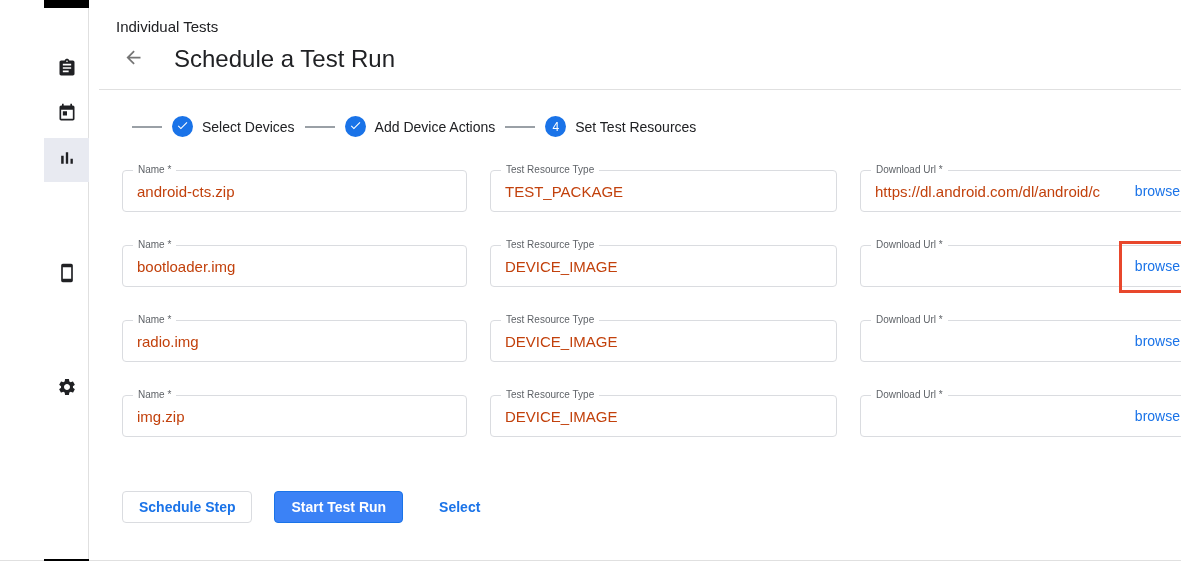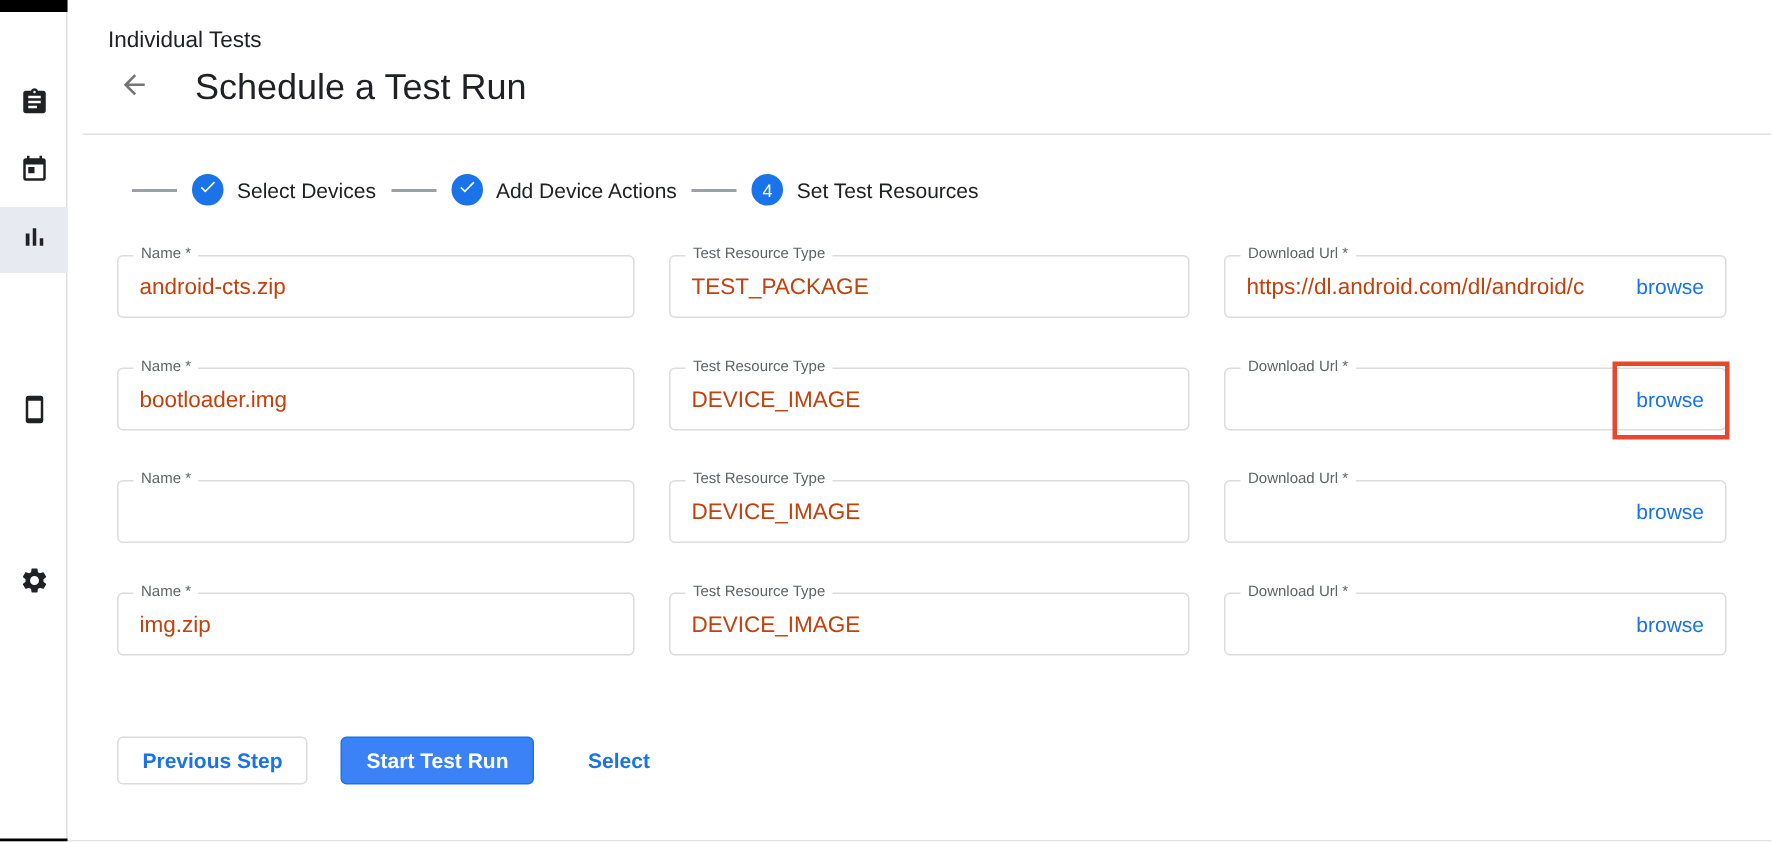--- a/index.html
+++ b/index.html
@@ -3,21 +3,21 @@
 <meta charset="utf-8">
 <style>
   * { box-sizing: border-box; }
   html,body { margin:0; padding:0; }
   body {
     width:1181px; height:561px;
     font-family:"Liberation Sans", sans-serif;
     background:#ffffff; color:#202124;
     position:relative; overflow:hidden;
   }
-  .app { display:flex; width:1181px; height:561px; border-bottom:1px solid #e0e0e0; }
+  .app { display:flex; width:1181px; height:561px; border-bottom:1px solid #e0e0e0;padding-left:44px; }
 
   
   .sidebar {
     width:45px; height:561px; position:relative;
     border-right:1px solid #e0e0e0; background:#fff; flex:0 0 45px;
   }
   .frame-top { position:absolute; top:0; left:0; width:45px; height:8px; background:#000; }
   .frame-bottom { position:absolute; bottom:0; left:0; width:45px; height:2px; background:#000; }
   .nav-item {
     position:absolute; left:0; width:45px; height:44px;
@@ -206,20 +206,21 @@
       </div>
       <div class="field">
         <span class="field-label">Download Url *</span>
         <span class="field-value"></span>
         <span class="browse-link">browse</span>
         <span class="hl-box"></span>
       </div>
 
       <div class="field">
         <span class="field-label">Name *</span>
+        <span class="field-value">radio.img</span>
       </div>
       <div class="field">
         <span class="field-label">Test Resource Type</span>
         <span class="field-value">DEVICE_IMAGE</span>
       </div>
       <div class="field">
         <span class="field-label">Download Url *</span>
         <span class="field-value"></span>
         <span class="browse-link">browse</span>
       </div>
@@ -234,19 +235,19 @@
       </div>
       <div class="field">
         <span class="field-label">Download Url *</span>
         <span class="field-value"></span>
         <span class="browse-link">browse</span>
       </div>
 
     </div>
 
     <div class="actions">
-      <button class="btn btn-outline">Previous Step</button>
+      <button class="btn btn-outline">Schedule Step</button>
       <button class="btn btn-primary">Start Test Run</button>
       <button class="btn btn-text">Select</button>
     </div>
 
   </div>
 </div>
 
 </body></html>

